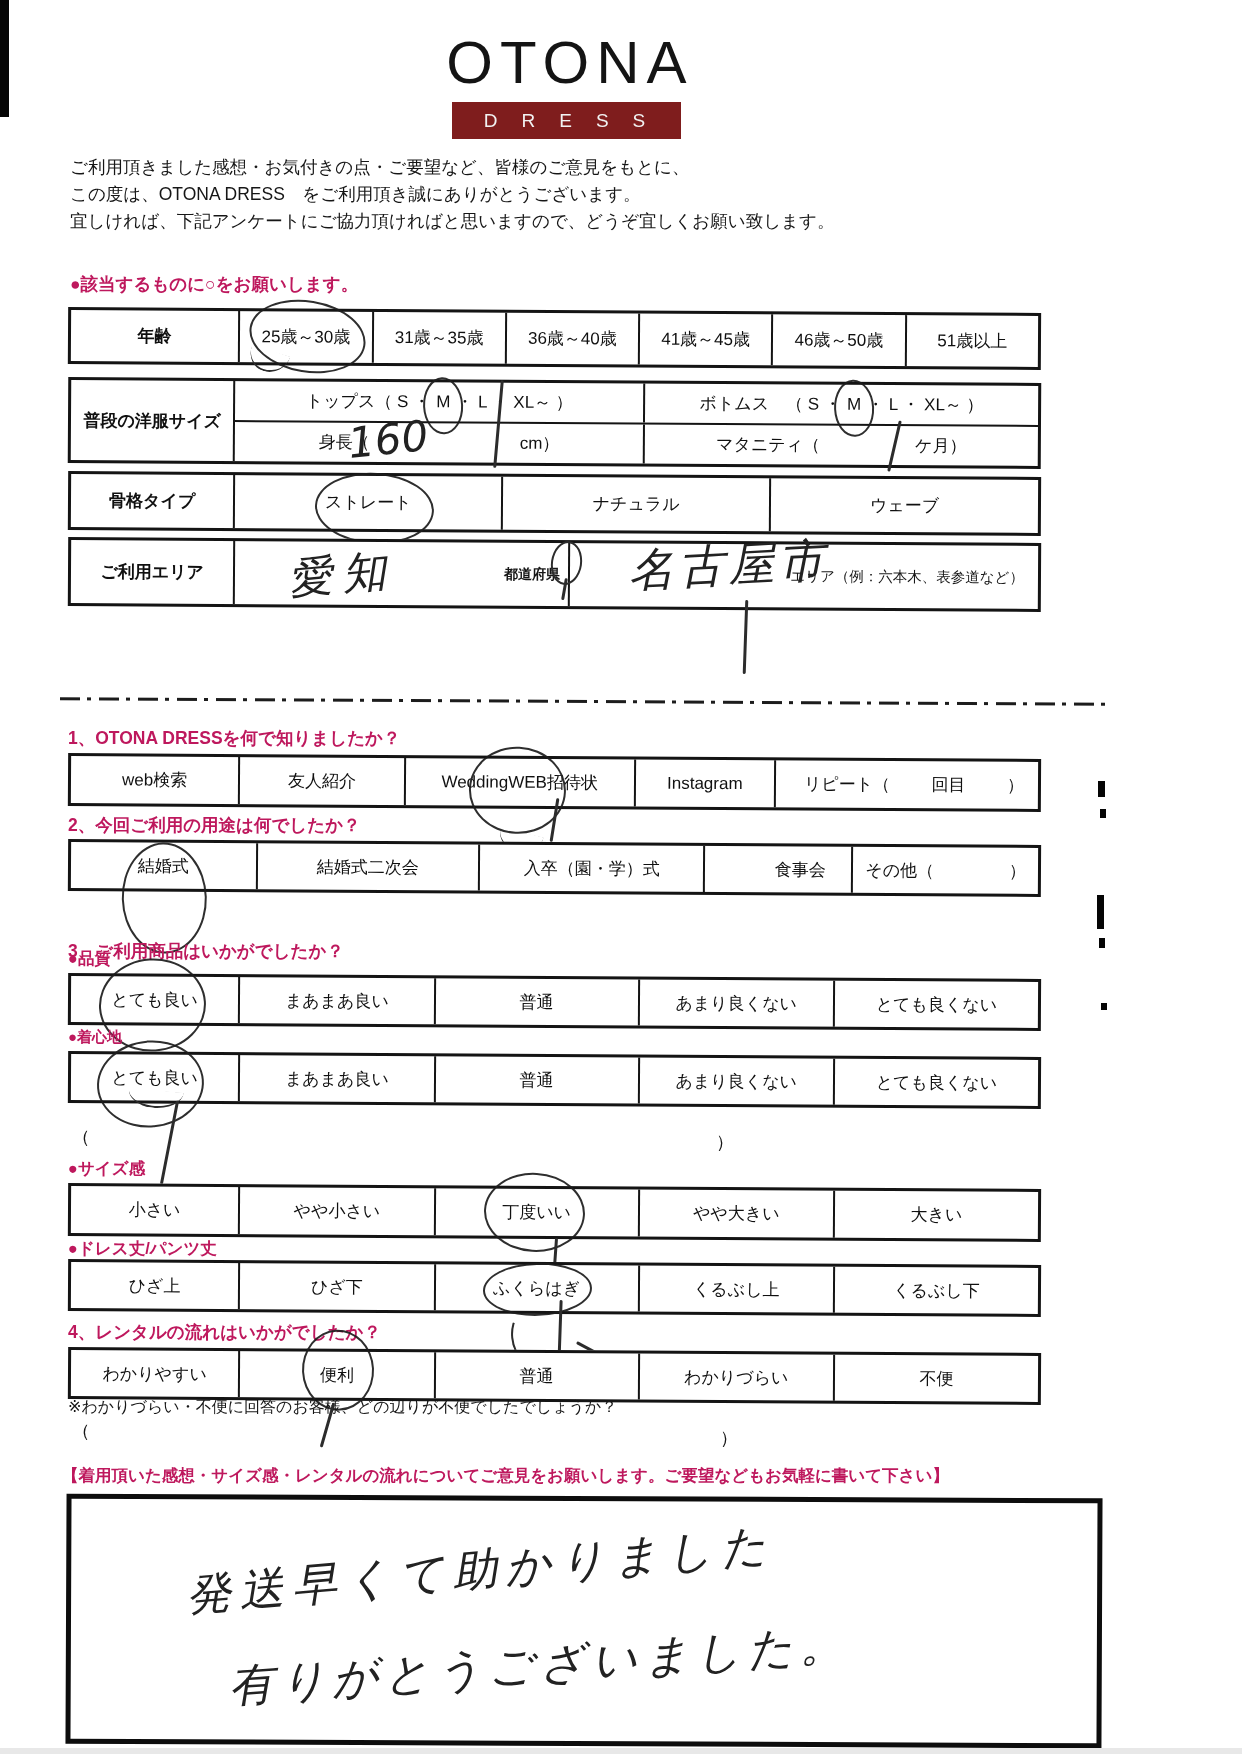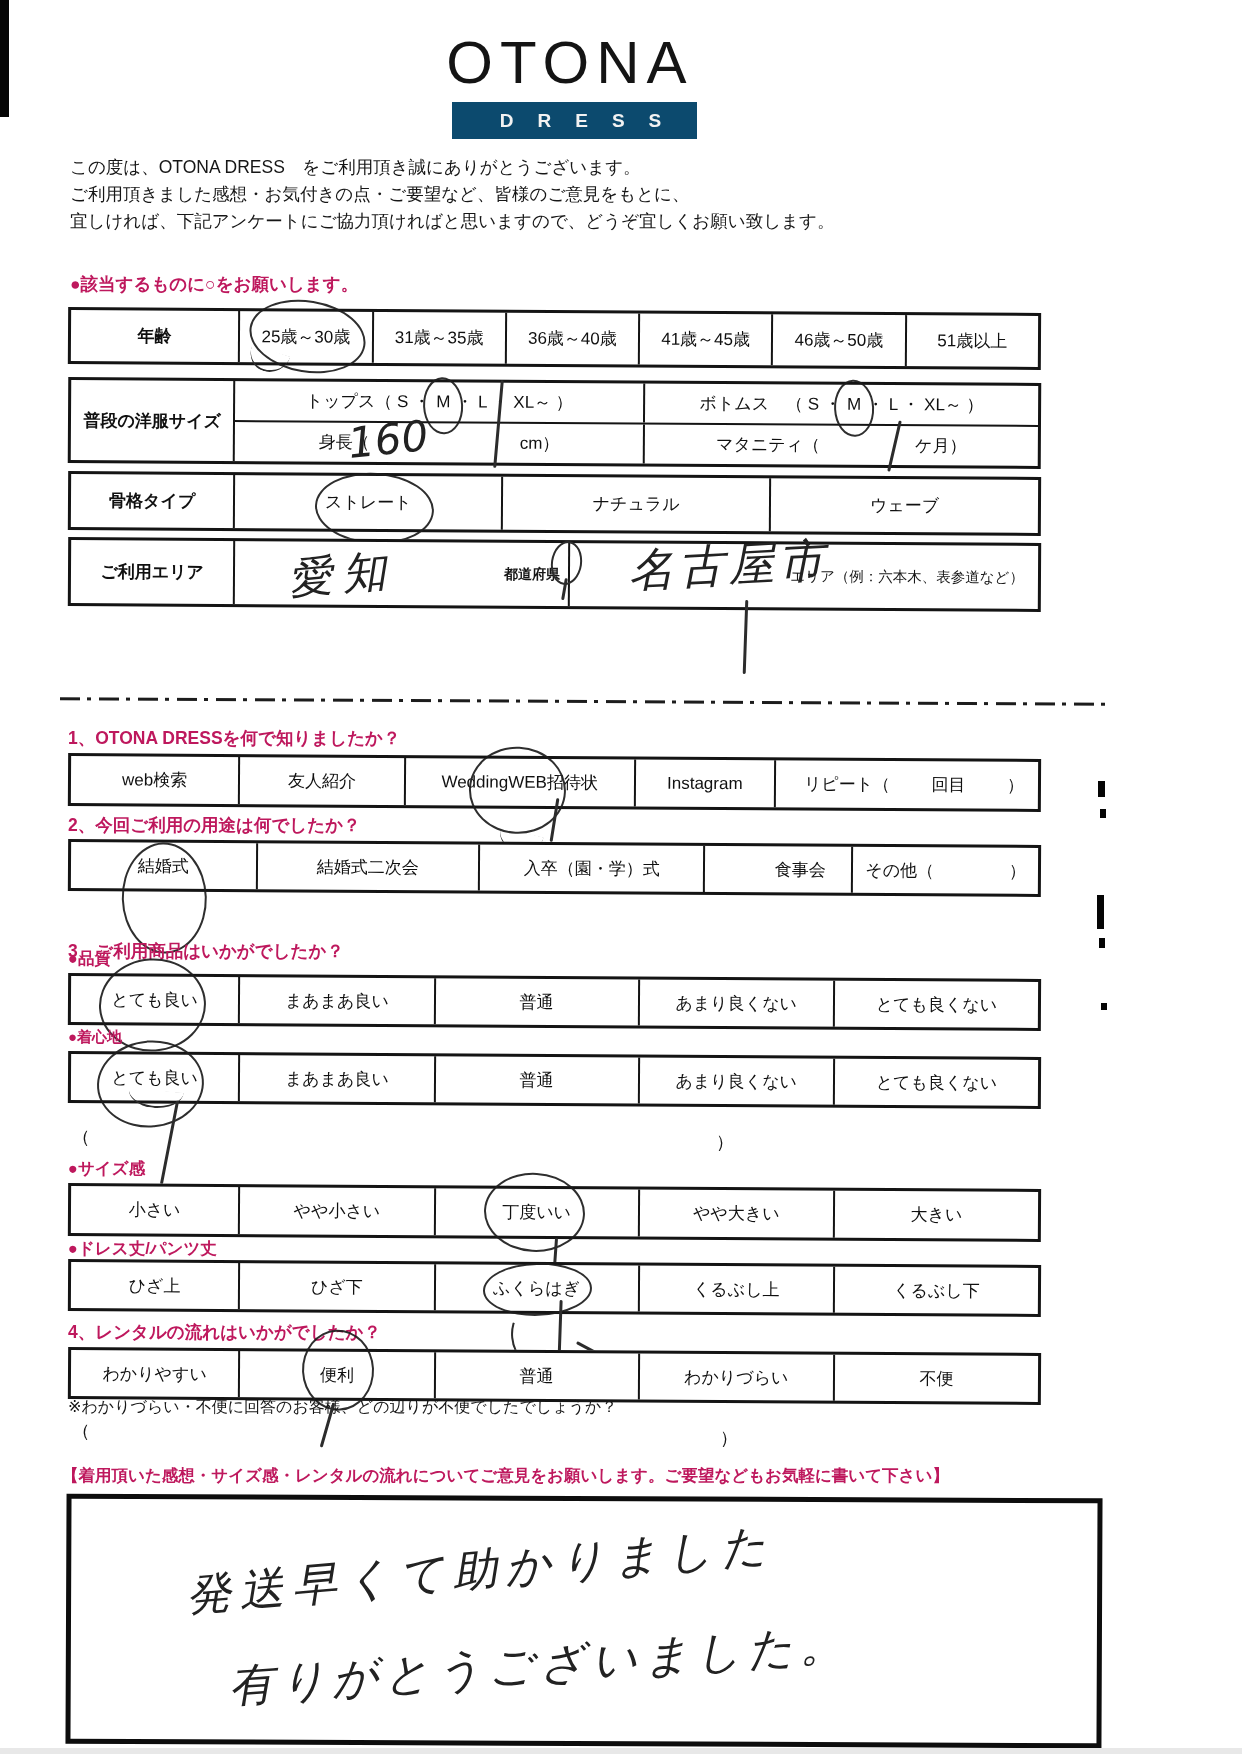--- a/index.html
+++ b/index.html
@@ -1,23 +1,23 @@
 <!DOCTYPE html>
 <html><head>
 <meta charset="utf-8">
 <style>
   html,body{margin:0;padding:0;background:#e8e8e8;}
   .page{position:relative;width:1242px;height:1748px;background:#ffffff;overflow:hidden;
         font-family:"Liberation Sans","DejaVu Sans",sans-serif;color:#101010;}
   
   .logo-title{position:absolute;left:430px;top:28px;width:280px;text-align:center;
               font-size:60px;letter-spacing:7px;font-weight:400;color:#141414;}
-  .dress-bar{position:absolute;left:452px;top:102px;width:229px;height:37px;background:#0c4a6e;
+  .dress-bar{position:absolute;left:452px;top:102px;width:229px;height:37px;background:#7f1d1d;
              color:#f2f2f2;display:flex;align-items:center;justify-content:center;
-             font-size:19px;letter-spacing:24px;text-indent:20px;font-weight:bold;padding-left:16px;}
+             font-size:19px;letter-spacing:24px;text-indent:20px;font-weight:normal;}
   
   .intro{position:absolute;left:70px;top:154px;font-size:17.5px;line-height:27px;color:#161616;}
   .bold-line{position:absolute;font-size:17.5px;font-weight:bold;color:#be185d;}
   .note-line{position:absolute;font-size:16px;color:#161616;}
   .paren{position:absolute;font-size:18px;color:#161616;}
   
   .tbl{position:absolute;display:flex;border:3px solid #141414;background:#fff;
        transform:rotate(0.35deg);transform-origin:0 50%;}
   .cell{border-left:2.4px solid #141414;display:flex;align-items:center;justify-content:center;
         font-size:17px;color:#101010;box-sizing:border-box;}
@@ -69,22 +69,22 @@
   <div class="mark" style="left:1098px;top:781px;width:7px;height:16px;"></div>
   <div class="mark" style="left:1100px;top:809px;width:6px;height:9px;"></div>
   <div class="mark" style="left:1097px;top:895px;width:7px;height:34px;"></div>
   <div class="mark" style="left:1099px;top:938px;width:6px;height:10px;"></div>
   <div class="mark" style="left:1101px;top:1003px;width:6px;height:7px;"></div>
 
   <div class="logo-title">OTONA</div>
   <div class="dress-bar">DRESS</div>
 
   <div class="intro">
+    <div>ご利用頂きました感想・お気付きの点・ご要望など、皆様のご意見をもとに、</div>
     <div>この度は、OTONA DRESS　をご利用頂き誠にありがとうございます。</div>
-    <div>ご利用頂きました感想・お気付きの点・ご要望など、皆様のご意見をもとに、</div>
     <div>宜しければ、下記アンケートにご協力頂ければと思いますので、どうぞ宜しくお願い致します。</div>
   </div>
 
   <div class="bold-line" style="left:70px;top:272px;">●該当するものに○をお願いします。</div>
 
   <div class="tbl" style="left:68px;top:307px;width:967px;height:51px;">
     <div class="cell first lab" style="width:17.3%;">年齢</div>
     <div class="cell" style="width:13.78%;">
         <span class="sel age-sel">25歳～30歳</span>
       </div>

